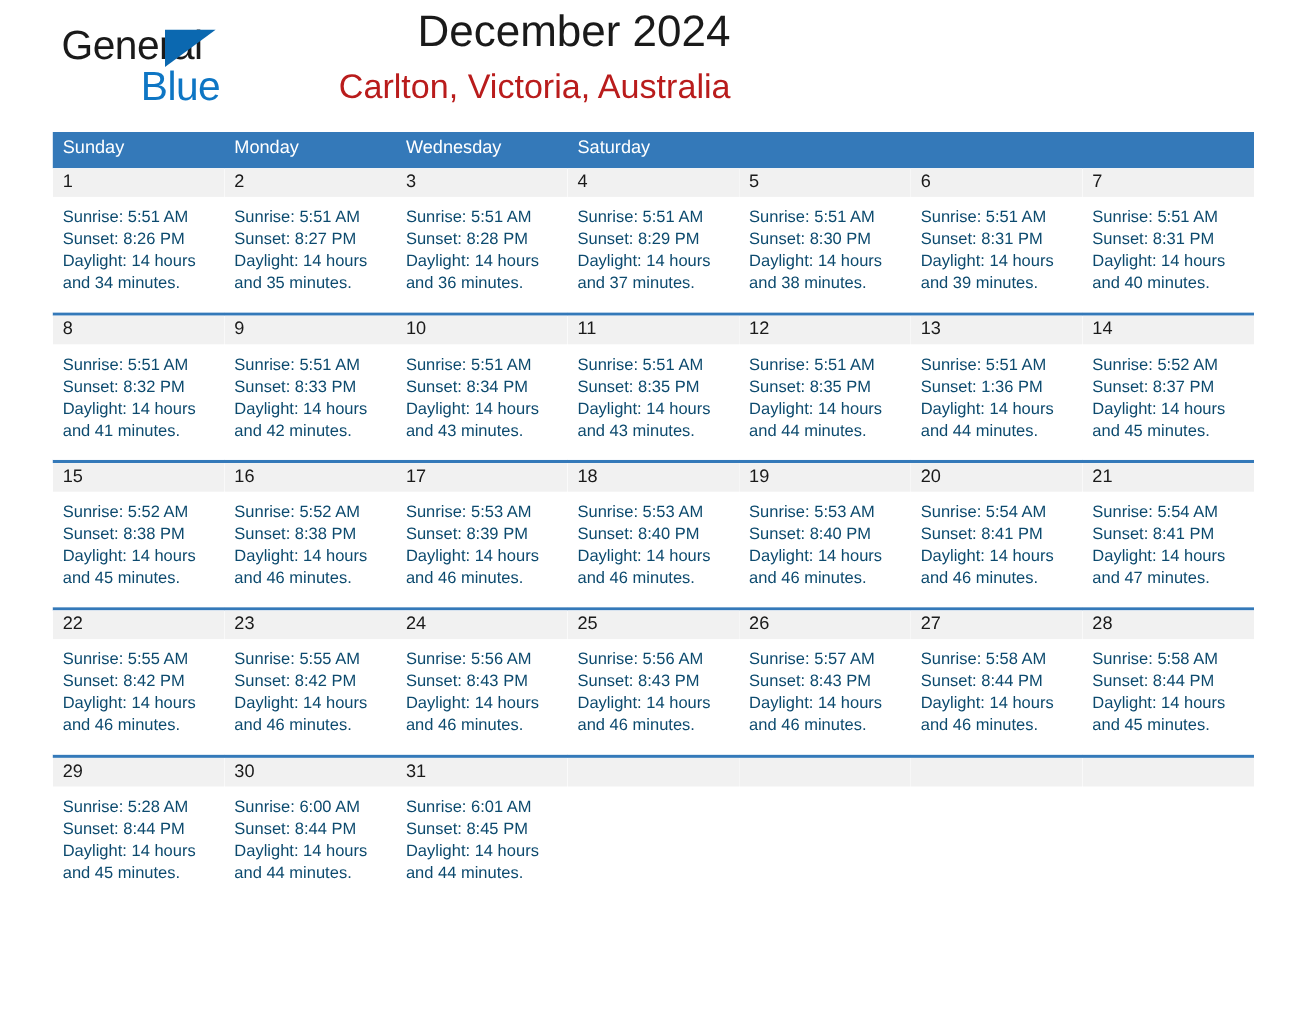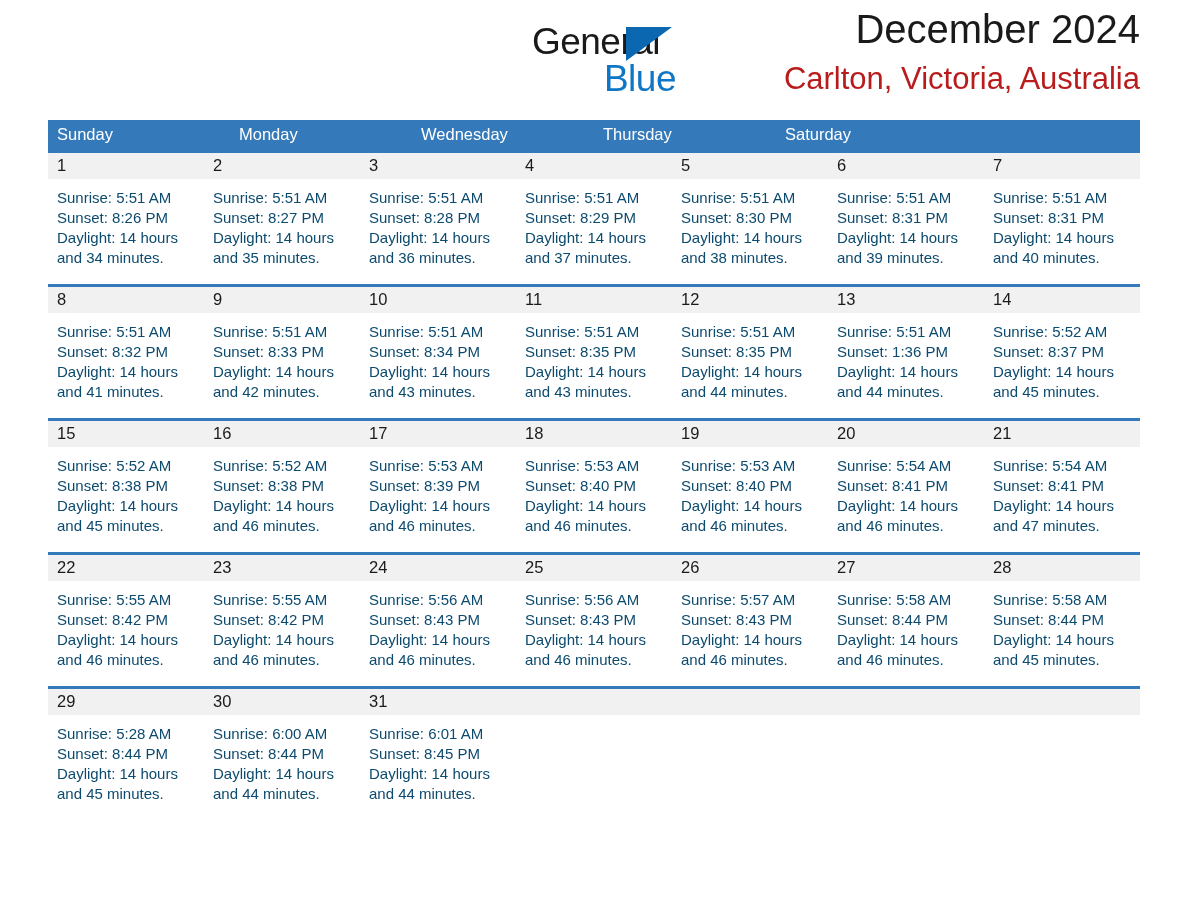--- a/index.html
+++ b/index.html
@@ -16,21 +16,21 @@
     padding: 0 48px;
     background: #ffffff;
   }
 
   
   .header {
     position: relative;
     height: 118px;
     display: flex;
     align-items: flex-start;
-    justify-content: flex-end;
+    justify-content: flex-start;
   }
   .brand {
     position: relative;
     margin-top: 13px;
     width: 260px;
     height: 90px;
   }
   .brand-general {
     position: absolute;
     left: 8px; top: 10px;
@@ -71,21 +71,21 @@
     white-space: nowrap;
   }
 
   
   .calendar {
     width: 1092px;
     margin-top: 2px;
   }
   .weekdays {
     display: grid;
-    grid-template-columns: repeat(6, 1fr);
+    grid-template-columns: repeat(7, 1fr);
     background: #3479b9;
     height: 33px;
   }
   .weekday {
     color: #ffffff;
     font-size: 16.5px;
     padding: 6px 0 0 9px;
     line-height: 1;
     white-space: nowrap;
   }
@@ -138,21 +138,20 @@
       <div class="cal-sub">Carlton, Victoria, Australia</div>
     </div>
 
   </div>
 
   <div class="calendar">
     <div class="weekdays" id="weekday-row">
         <div class="weekday">Sunday</div>
         <div class="weekday">Monday</div>
         <div class="weekday">Wednesday</div>
-        <div class="weekday">Thursday</div>
         <div class="weekday">Saturday</div>
       </div>
     <div id="weeks-container">
         <div class="week first">
           <div class="day">
             <div class="daynum-band">1</div>
             <div class="info">
               <div>Sunrise: 5:51 AM</div>
               <div>Sunset: 8:26 PM</div>
               <div>Daylight: 14 hours</div>

